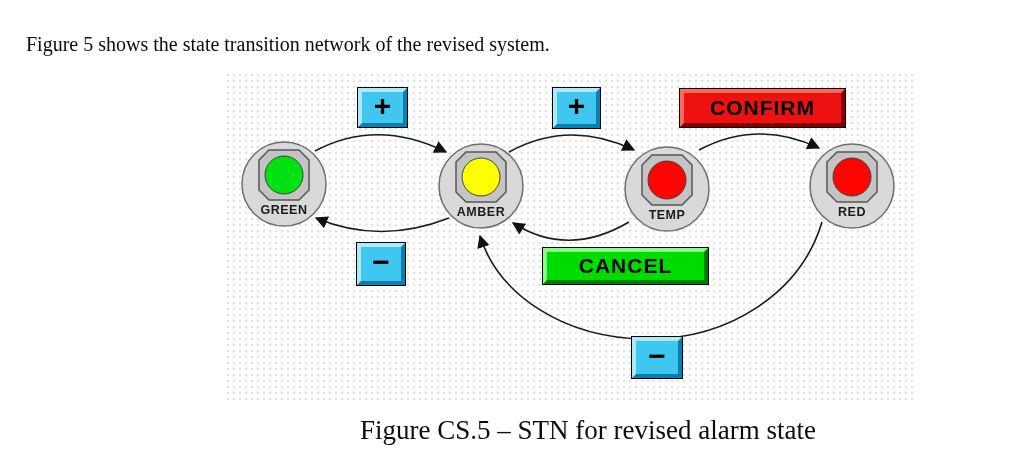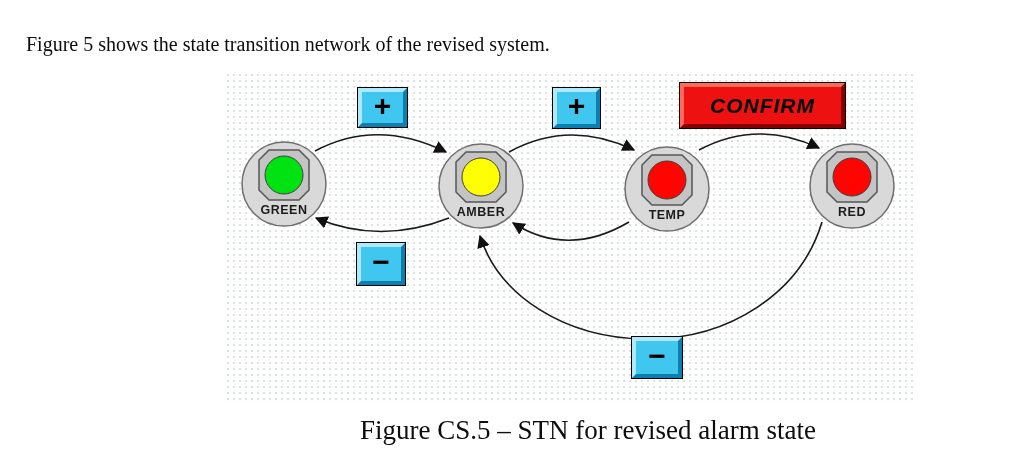--- a/index.html
+++ b/index.html
@@ -123,22 +123,23 @@
       <polygon class="node-bezel" points="-15,-34 15,-34 25,-24 25,6 15,16 -15,16 -25,6 -25,-24"></polygon>
       <circle class="node-light" cy="-9" r="19" style="fill: rgb(255, 4, 0);"></circle>
       <text class="node-label" y="30">RED</text>
     </g>
   </svg>
 
   <div class="btn btn-cyan btn-sym" style="left: 133px; top: 16px; width: 49px; height: 39px; background-color: rgb(63, 199, 240);">+</div>
 
   <div class="btn btn-cyan btn-sym" style="left: 328px; top: 16px; width: 47px; height: 40px; background-color: rgb(63, 199, 240);">+</div>
 
-  <div class="btn btn-red btn-word" style="left: 455px; top: 11px; width: 165px; height: 45px; background-color: rgb(238, 17, 17); font-style: italic;">CONFIRM</div>
+  <div class="btn btn-red btn-word" style="left: 455px; top: 17px; width: 165px; height: 38px; background-color: rgb(238, 17, 17);">CONFIRM</div>
 
   <div class="btn btn-cyan btn-sym" style="left: 132px; top: 171px; width: 48px; height: 42px; background-color: rgb(63, 199, 240);">−</div>
 
+  <div class="btn btn-green btn-word" style="left: 318px; top: 176px; width: 165px; height: 36px; background-color: rgb(0, 220, 0);">CANCEL</div>
 
   <div class="btn btn-cyan btn-sym" style="left: 407px; top: 265px; width: 50px; height: 41px; background-color: rgb(63, 199, 240);">−</div>
 
 </div>
 
 <p class="caption">Figure CS.5 – STN for revised alarm state</p>
 
 </body></html>

